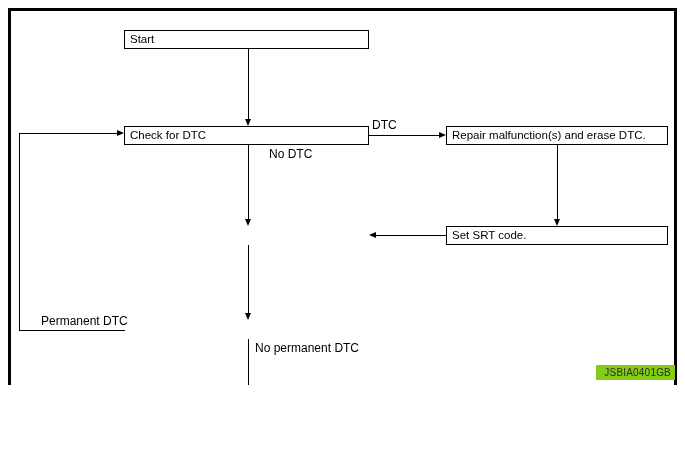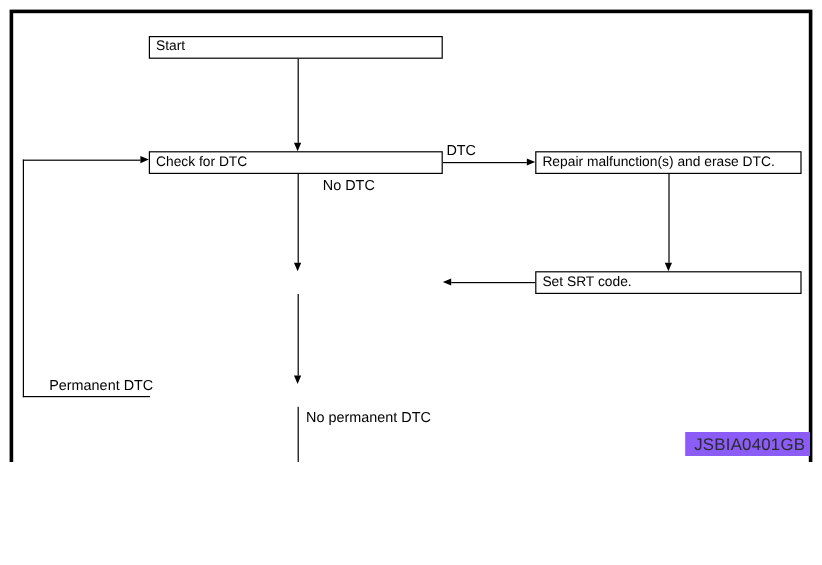--- a/index.html
+++ b/index.html
@@ -85,23 +85,23 @@
     position: absolute;
     font-size: 12px;
     color: #000000;
     white-space: nowrap;
   }
   
   #figure-code {
     position: absolute;
     right: 10px;
     bottom: 5px;
-    background: #8b5cf6;
+    background: #84cc16;
     padding: 2px 4px 2px 8px;
-    font-size: 14px;
+    font-size: 10px;
     letter-spacing: 0.2px;
     color: #2b2b2b;
     white-space: nowrap;
   }
 </style>
 </head>
 <body>
 
 <div id="canvas">
 

